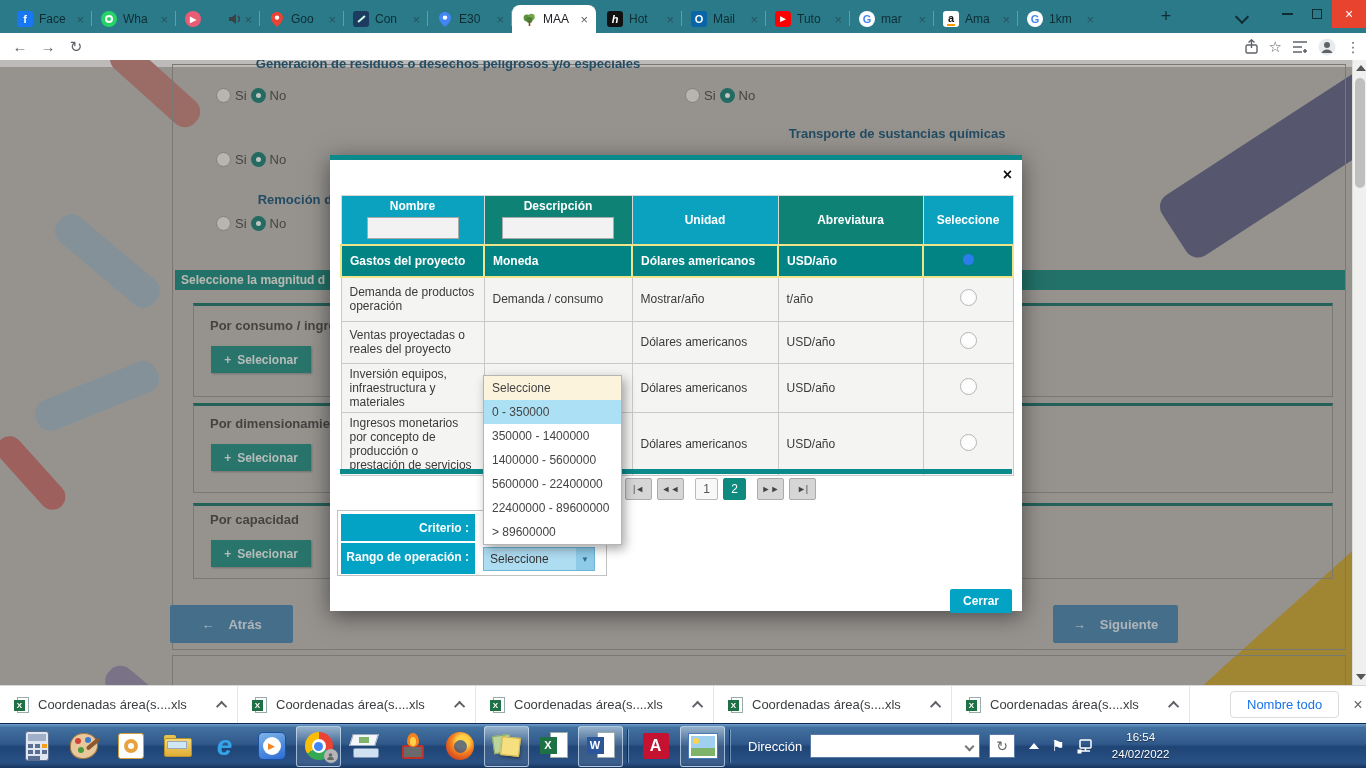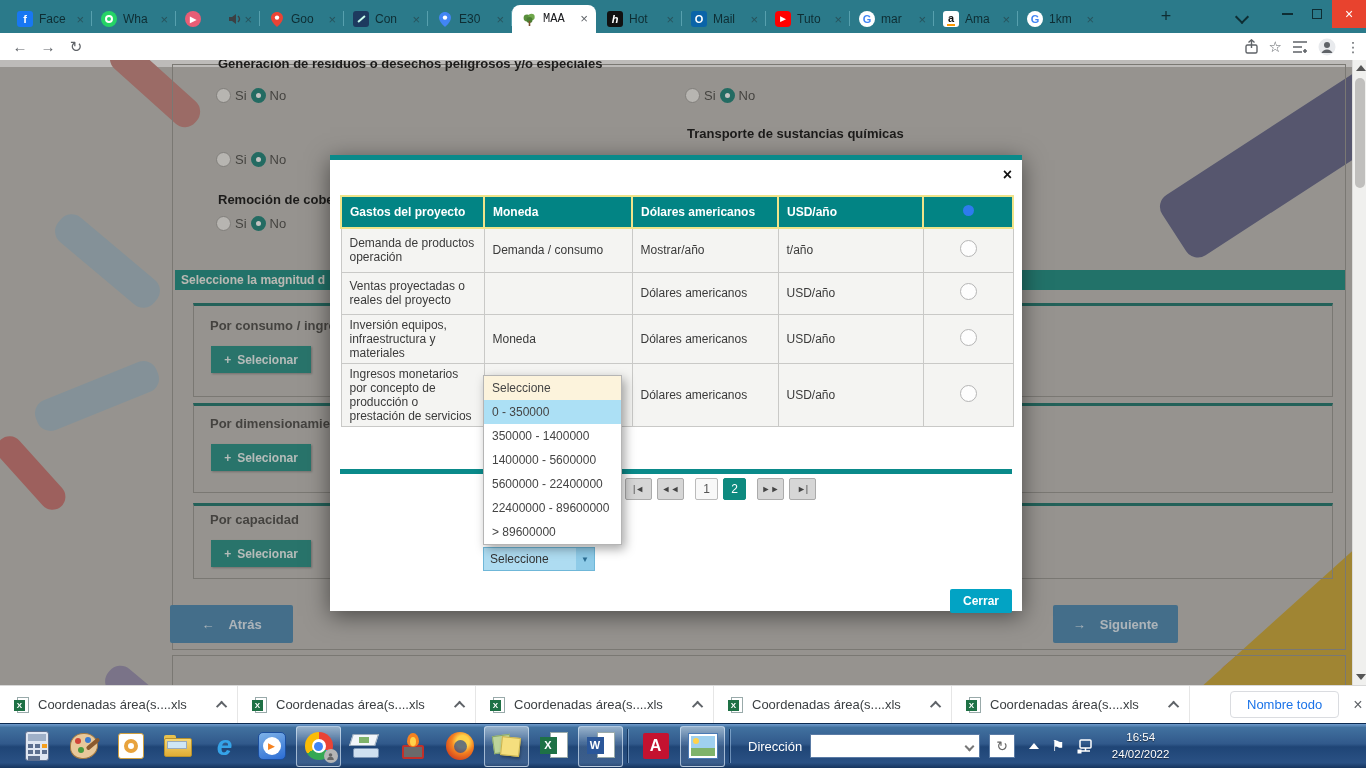--- a/index.html
+++ b/index.html
@@ -2,21 +2,21 @@
 <html><head>
 <meta charset="utf-8">
 <style>
   * { margin:0; padding:0; box-sizing:border-box; }
   html,body { width:1366px; height:768px; overflow:hidden; font-family:"Liberation Sans", sans-serif; background:#b3b1ac; }
 
   
   .tabstrip { position:absolute; left:0; top:0; width:1366px; height:33px; background:#2b7a8a; }
   .tab { position:absolute; top:5px; height:28px; width:84px; display:flex; align-items:center; padding:0 6px 0 9px; font-size:12px; color:#0e2d33; }
   .tab .sep { position:absolute; right:0; top:6px; height:15px; width:1px; background:#57a0ae; }
-  .tab.active { background:#fff; border-radius:8px 8px 0 0; color:#202124;font-family:Liberation Mono, monospace; }
+  .tab.active { background:#fff; border-radius:8px 8px 0 0; color:#202124; }
   .tab .title { flex:1; margin-left:6px; white-space:nowrap; overflow:hidden; }
   .tab .x { font-size:13px; color:#27535c; padding:0 2px; }
   .tab.active .x { color:#5f6368; }
   .fav { width:16px; height:16px; flex:none; display:flex; align-items:center; justify-content:center; border-radius:3px; font-size:11px; font-weight:bold; }
   .newtab { position:absolute; top:4px; left:1152px; width:28px; height:26px; color:#0e2d33; font-size:18px; text-align:center; line-height:25px; }
   .tabchev { position:absolute; top:12px; left:1237px; width:10px; height:10px; border-left:2px solid #0e2d33; border-bottom:2px solid #0e2d33; transform:rotate(-45deg); }
   .winbtn { position:absolute; top:0; height:28px; width:30px; display:flex; align-items:center; justify-content:center; }
   .winbtn.close { left:1332px; width:34px; background:#e8432e; color:#fff; font-size:14px; }
   .min-glyph { width:11px; height:2px; background:#0e2d33; }
   .restore-glyph { width:10px; height:10px; border:1.5px solid #0e2d33; background:transparent; }
@@ -29,21 +29,21 @@
   .urlpill .path { font-size:12.5px; color:#5f6368; white-space:nowrap; overflow:hidden; }
   .tb-right { position:absolute; right:6px; top:0; height:27px; display:flex; align-items:center; gap:10px; }
 
   
   .page { position:absolute; left:0; top:60px; width:1352px; height:625px; background:#b9b7b2; overflow:hidden; }
   .page-topstrip { position:absolute; left:0; top:0; width:100%; height:7px; background:#f4f3f1; }
   .decor { position:absolute; border-radius:14px; }
   .overlay { position:absolute; left:0; top:0; width:100%; height:100%; background:rgba(82,80,76,0.34); }
   .formbox { position:absolute; left:172px; top:4px; width:1174px; height:586px; border:1px solid #8f8d88; }
   .formbox2 { position:absolute; left:172px; top:595px; width:1174px; height:40px; border:1px solid #8f8d88; }
-  .q { position:absolute; font-size:13px; font-weight:bold; color:#000000; }
+  .q { position:absolute; font-size:13px; font-weight:bold; color:#0c4a6e;text-align:center; }
   .radiorow { position:absolute; display:flex; align-items:center; gap:4px; font-size:13px; color:#3d3c39; }
   .rad { width:15px; height:15px; border-radius:50%; background:#eceae6; border:1px solid #9a9894; }
   .rad.sel { background:#fff; border:5px solid #0c7a6e; }
   .tealbar { position:absolute; left:175px; top:210px; width:1170px; height:20px; background:#0a8578; color:#eef; font-size:12px; font-weight:bold; line-height:20px; padding-left:6px; color:#f0efe8; }
   .secbox { position:absolute; left:193px; width:1140px; border:1px solid #8f8d88; border-top:3px solid #0c6b60; }
   .sectitle { position:absolute; left:17px; font-size:13px; font-weight:bold; color:#3d3c39; }
   .selbtn { position:absolute; left:18px; width:100px; height:27px; background:#14877c; color:#e9f4f1; font-size:12px; font-weight:bold; display:flex; align-items:center; justify-content:center; gap:6px; box-shadow:1px 1px 2px rgba(0,0,0,.3); }
   .navbigbtn { position:absolute; width:123px; height:38px; background:#3d7fab; color:#dce9f2; font-size:13px; font-weight:bold; display:flex; align-items:center; justify-content:center; gap:14px; border-radius:2px; }
 
   
@@ -339,20 +339,27 @@
 
   <table class="crit">
     <colgroup>
         <col style="width:143px">
         <col style="width:148px">
         <col style="width:146px">
         <col style="width:145px">
         <col style="width:90px">
       </colgroup>
     <tbody>
+        <tr style="height:48px">
+      <th class="c1"><span>Nombre</span><input style=""></th>
+      <th class="c2"><span>Descripción</span><input class="wide" style=""></th>
+      <th class="c1" style="vertical-align:middle"><span>Unidad</span></th>
+      <th class="c2" style="vertical-align:middle"><span>Abreviatura</span></th>
+      <th class="c1" style="vertical-align:middle"><span>Seleccione</span></th>
+    </tr>
     <tr class="selrow" style="height:32px">
       <td>Gastos del proyecto</td>
       <td>Moneda</td>
       <td>Dólares americanos</td>
       <td>USD/año</td>
       <td class="radcell"><span class="bluedot"></span></td>
     </tr>
     <tr style="height:44px">
       <td>Demanda de productos operación</td>
       <td>Demanda / consumo</td>
@@ -387,20 +394,24 @@
 
   <div class="pager">
     <span class="pgbtn">|◄</span>
     <span class="pgbtn">◄◄</span>
     <span class="pgnum" style="margin-left:6px">1</span>
     <span class="pgnum on">2</span>
     <span class="pgbtn" style="margin-left:6px">►►</span>
     <span class="pgbtn">►|</span>
   </div>
 
+  <div class="critpanel">
+    <div class="critlab" style="margin-bottom:2px">Criterio :</div>
+    <div class="critlab" style="height:31px">Rango de operación :</div>
+  </div>
   <span class="critval" style="left:153px;top:357px">Gastos del proyecto</span>
   <div class="rangosel" style="left:153px;top:387px">
     <span>Seleccione</span>
     <span class="arrbox">▼</span>
   </div>
 
   <div class="ddmenu">
     <div class="dditem head">Seleccione</div>
     <div class="dditem hl">0 - 350000</div>
     <div class="dditem">350000 - 1400000</div>

